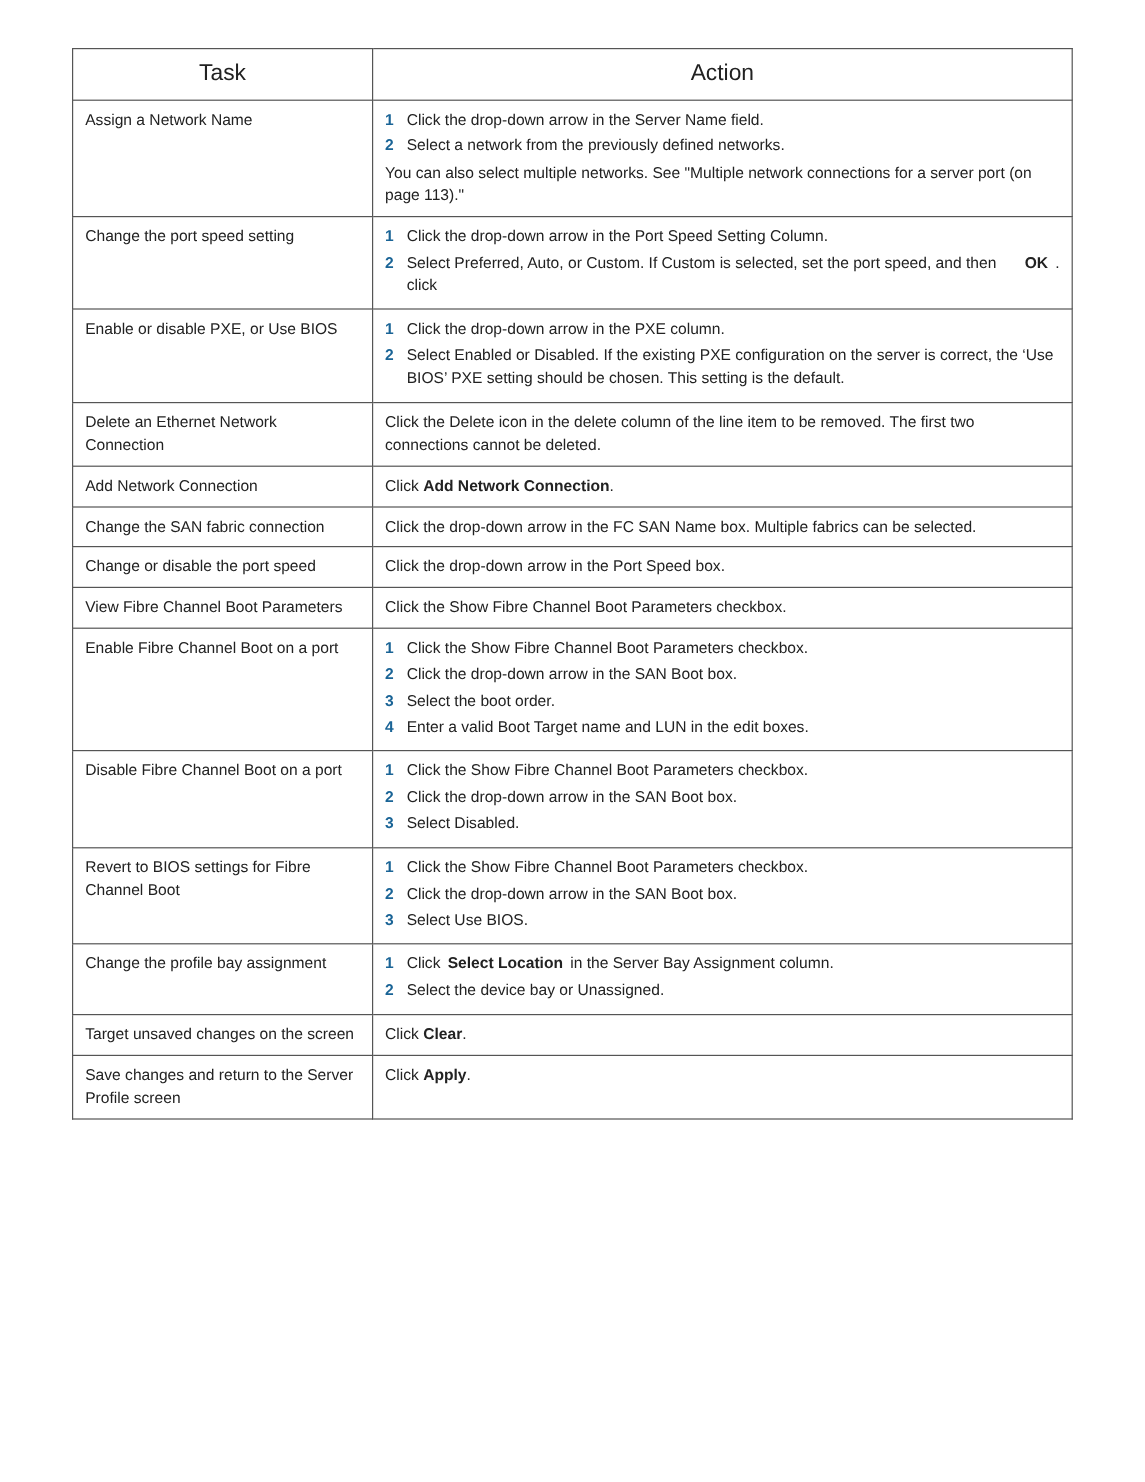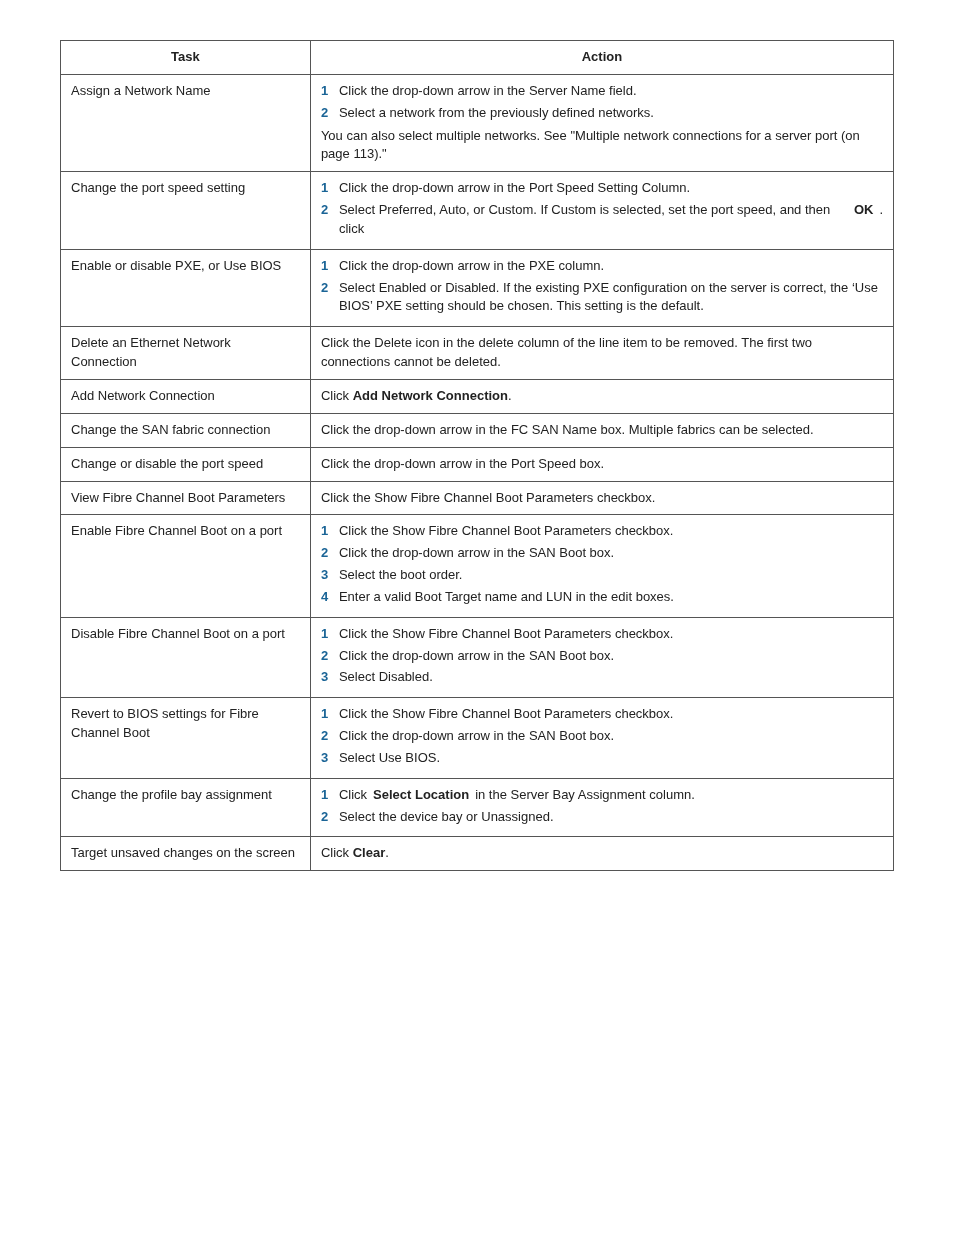--- a/index.html
+++ b/index.html
@@ -20,22 +20,22 @@
       margin-bottom: 30px;
     }
     th, td {
       border: 1px solid #555;
       padding: 7px 10px;
       vertical-align: top;
       line-height: 1.45;
     }
     th {
       background: #fff;
-      font-weight: bold;
-      font-size: 13px;
+      font-weight: normal;
+      font-size: 19px;
     }
     td:first-child {
       width: 30%;
     }
     td:last-child {
       width: 70%;
     }
     .numbered-list {
       list-style: none;
       padding: 0;
@@ -219,16 +219,20 @@
                 <span class="num">2</span>
                 <span>Select the device bay or Unassigned.</span>
               </li>
             </ul>
           </td>
         </tr>
         <tr>
           <td>Target unsaved changes on the screen</td>
           <td><span>Click </span><strong>Clear</strong><span>.</span></td>
         </tr>
+        <tr>
+          <td>Save changes and return to the Server Profile screen</td>
+          <td><span>Click </span><strong>Apply</strong><span>.</span></td>
+        </tr>
       </tbody>
   </table>
 
 </div>
 
 </body></html>

